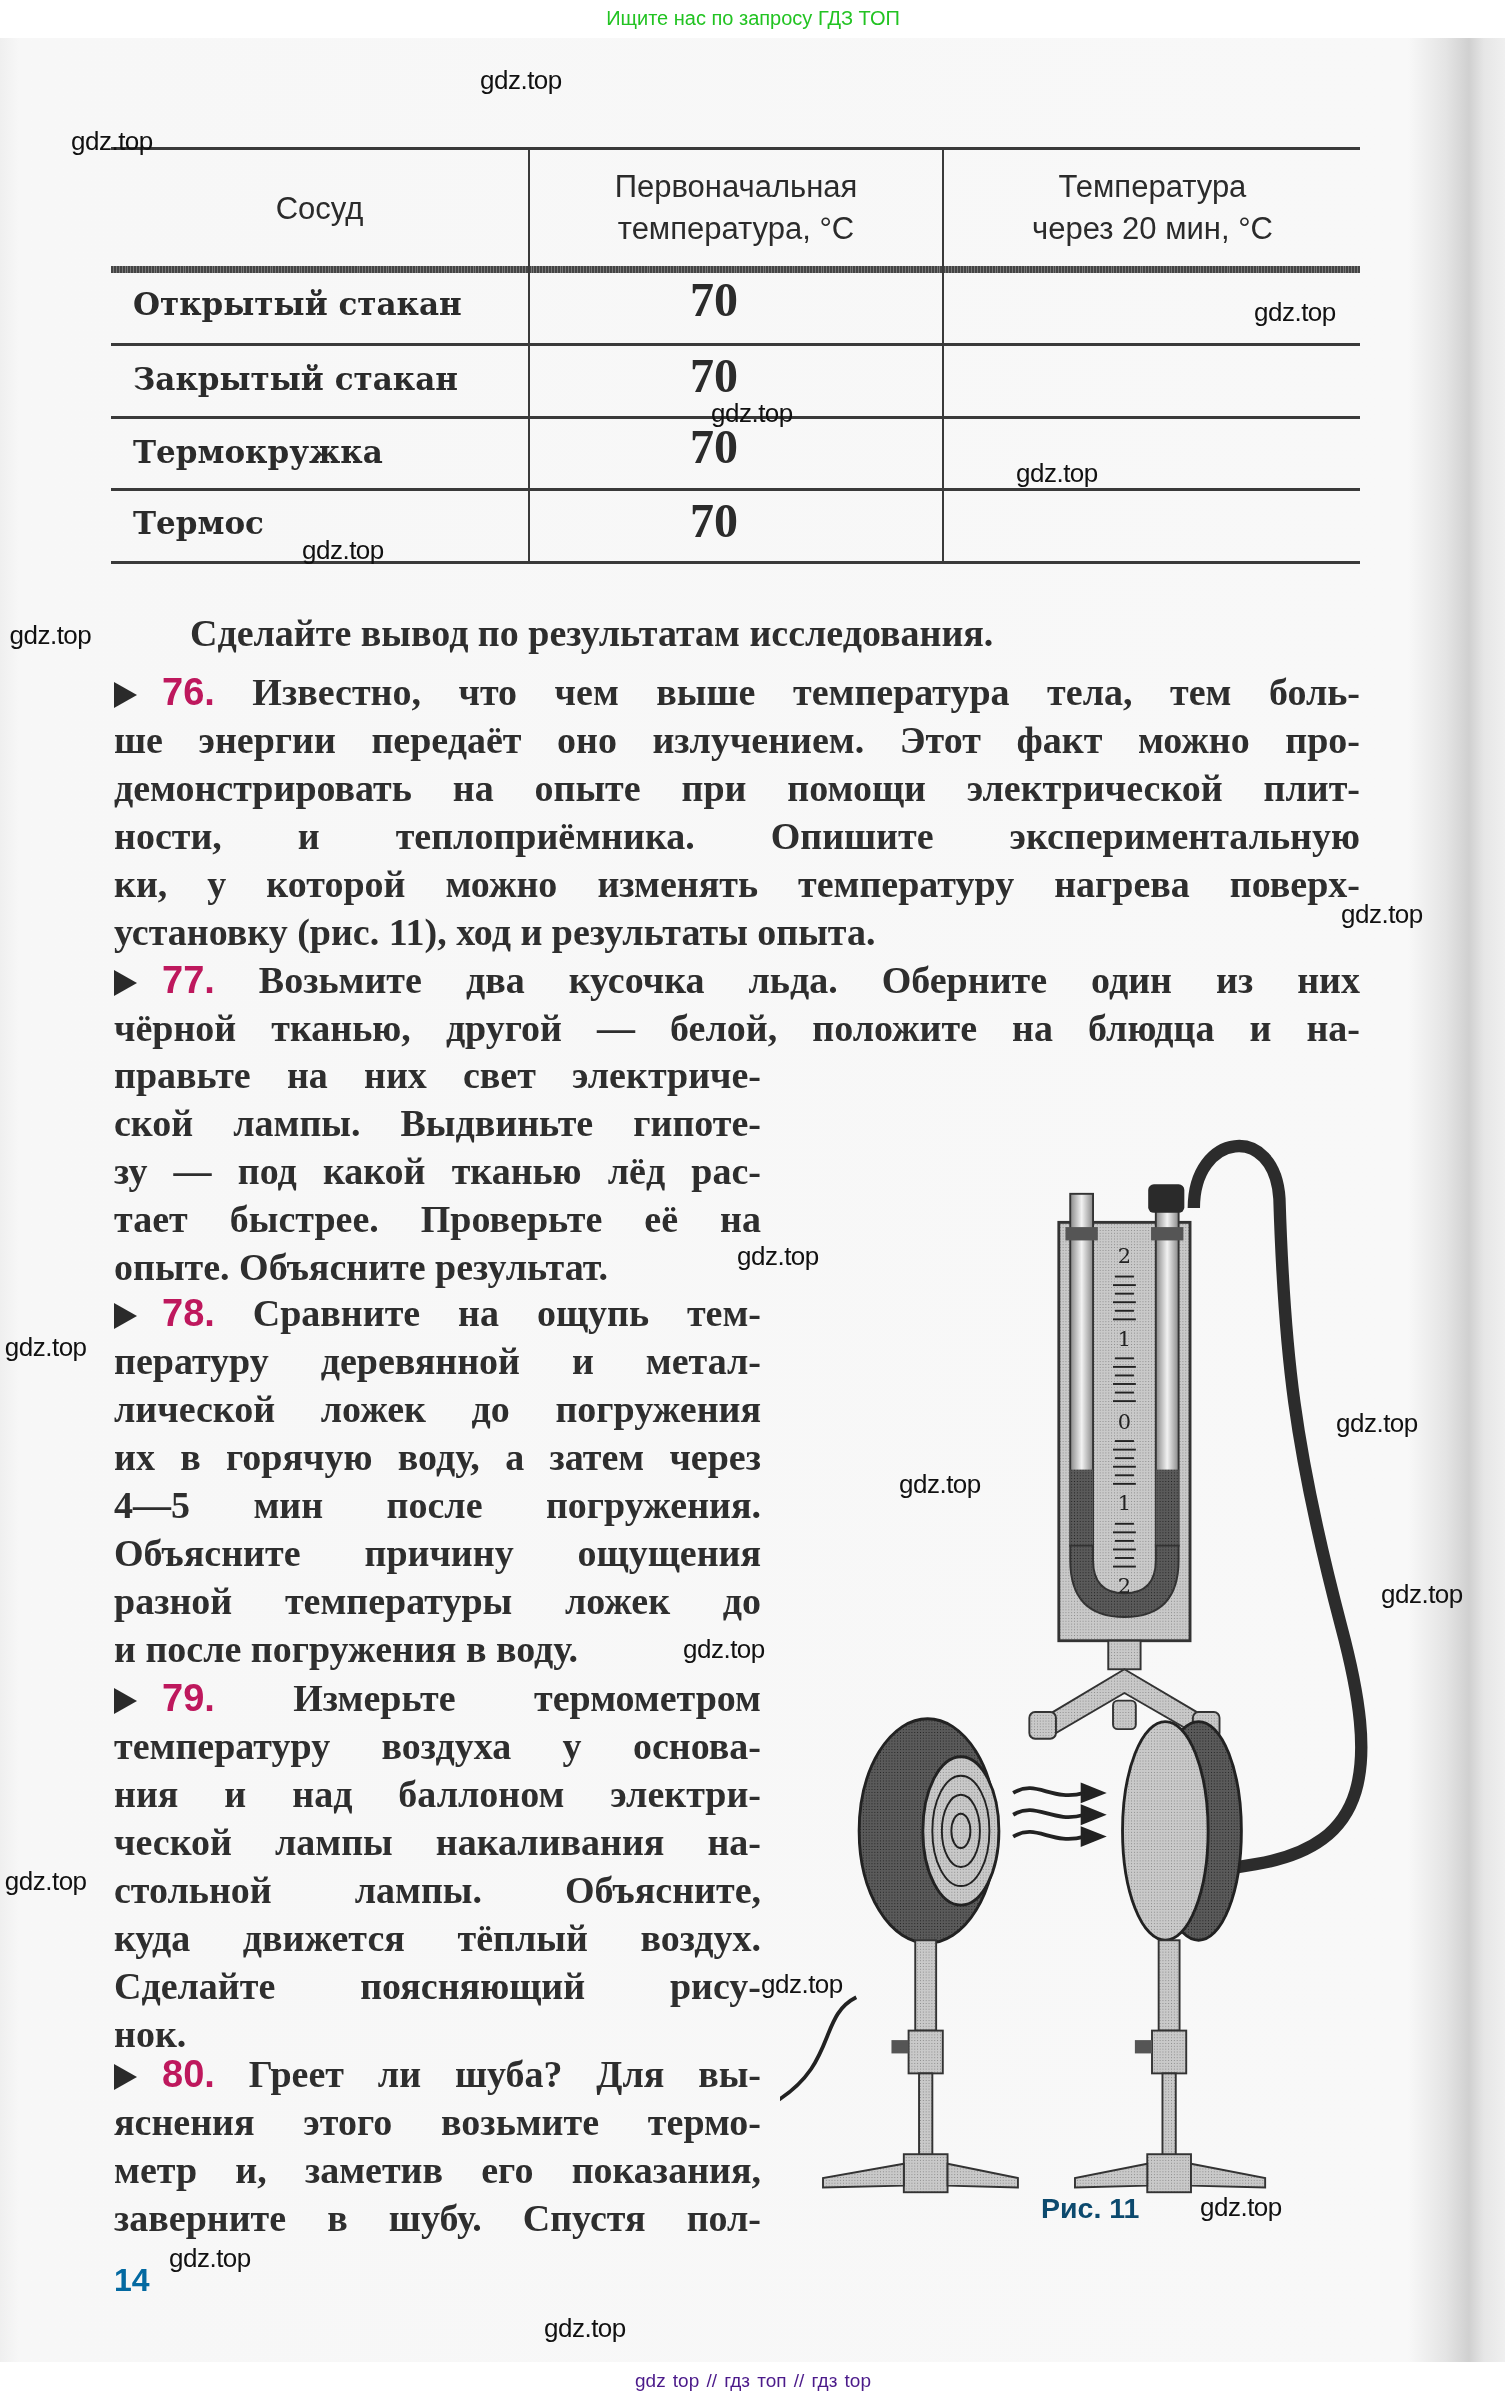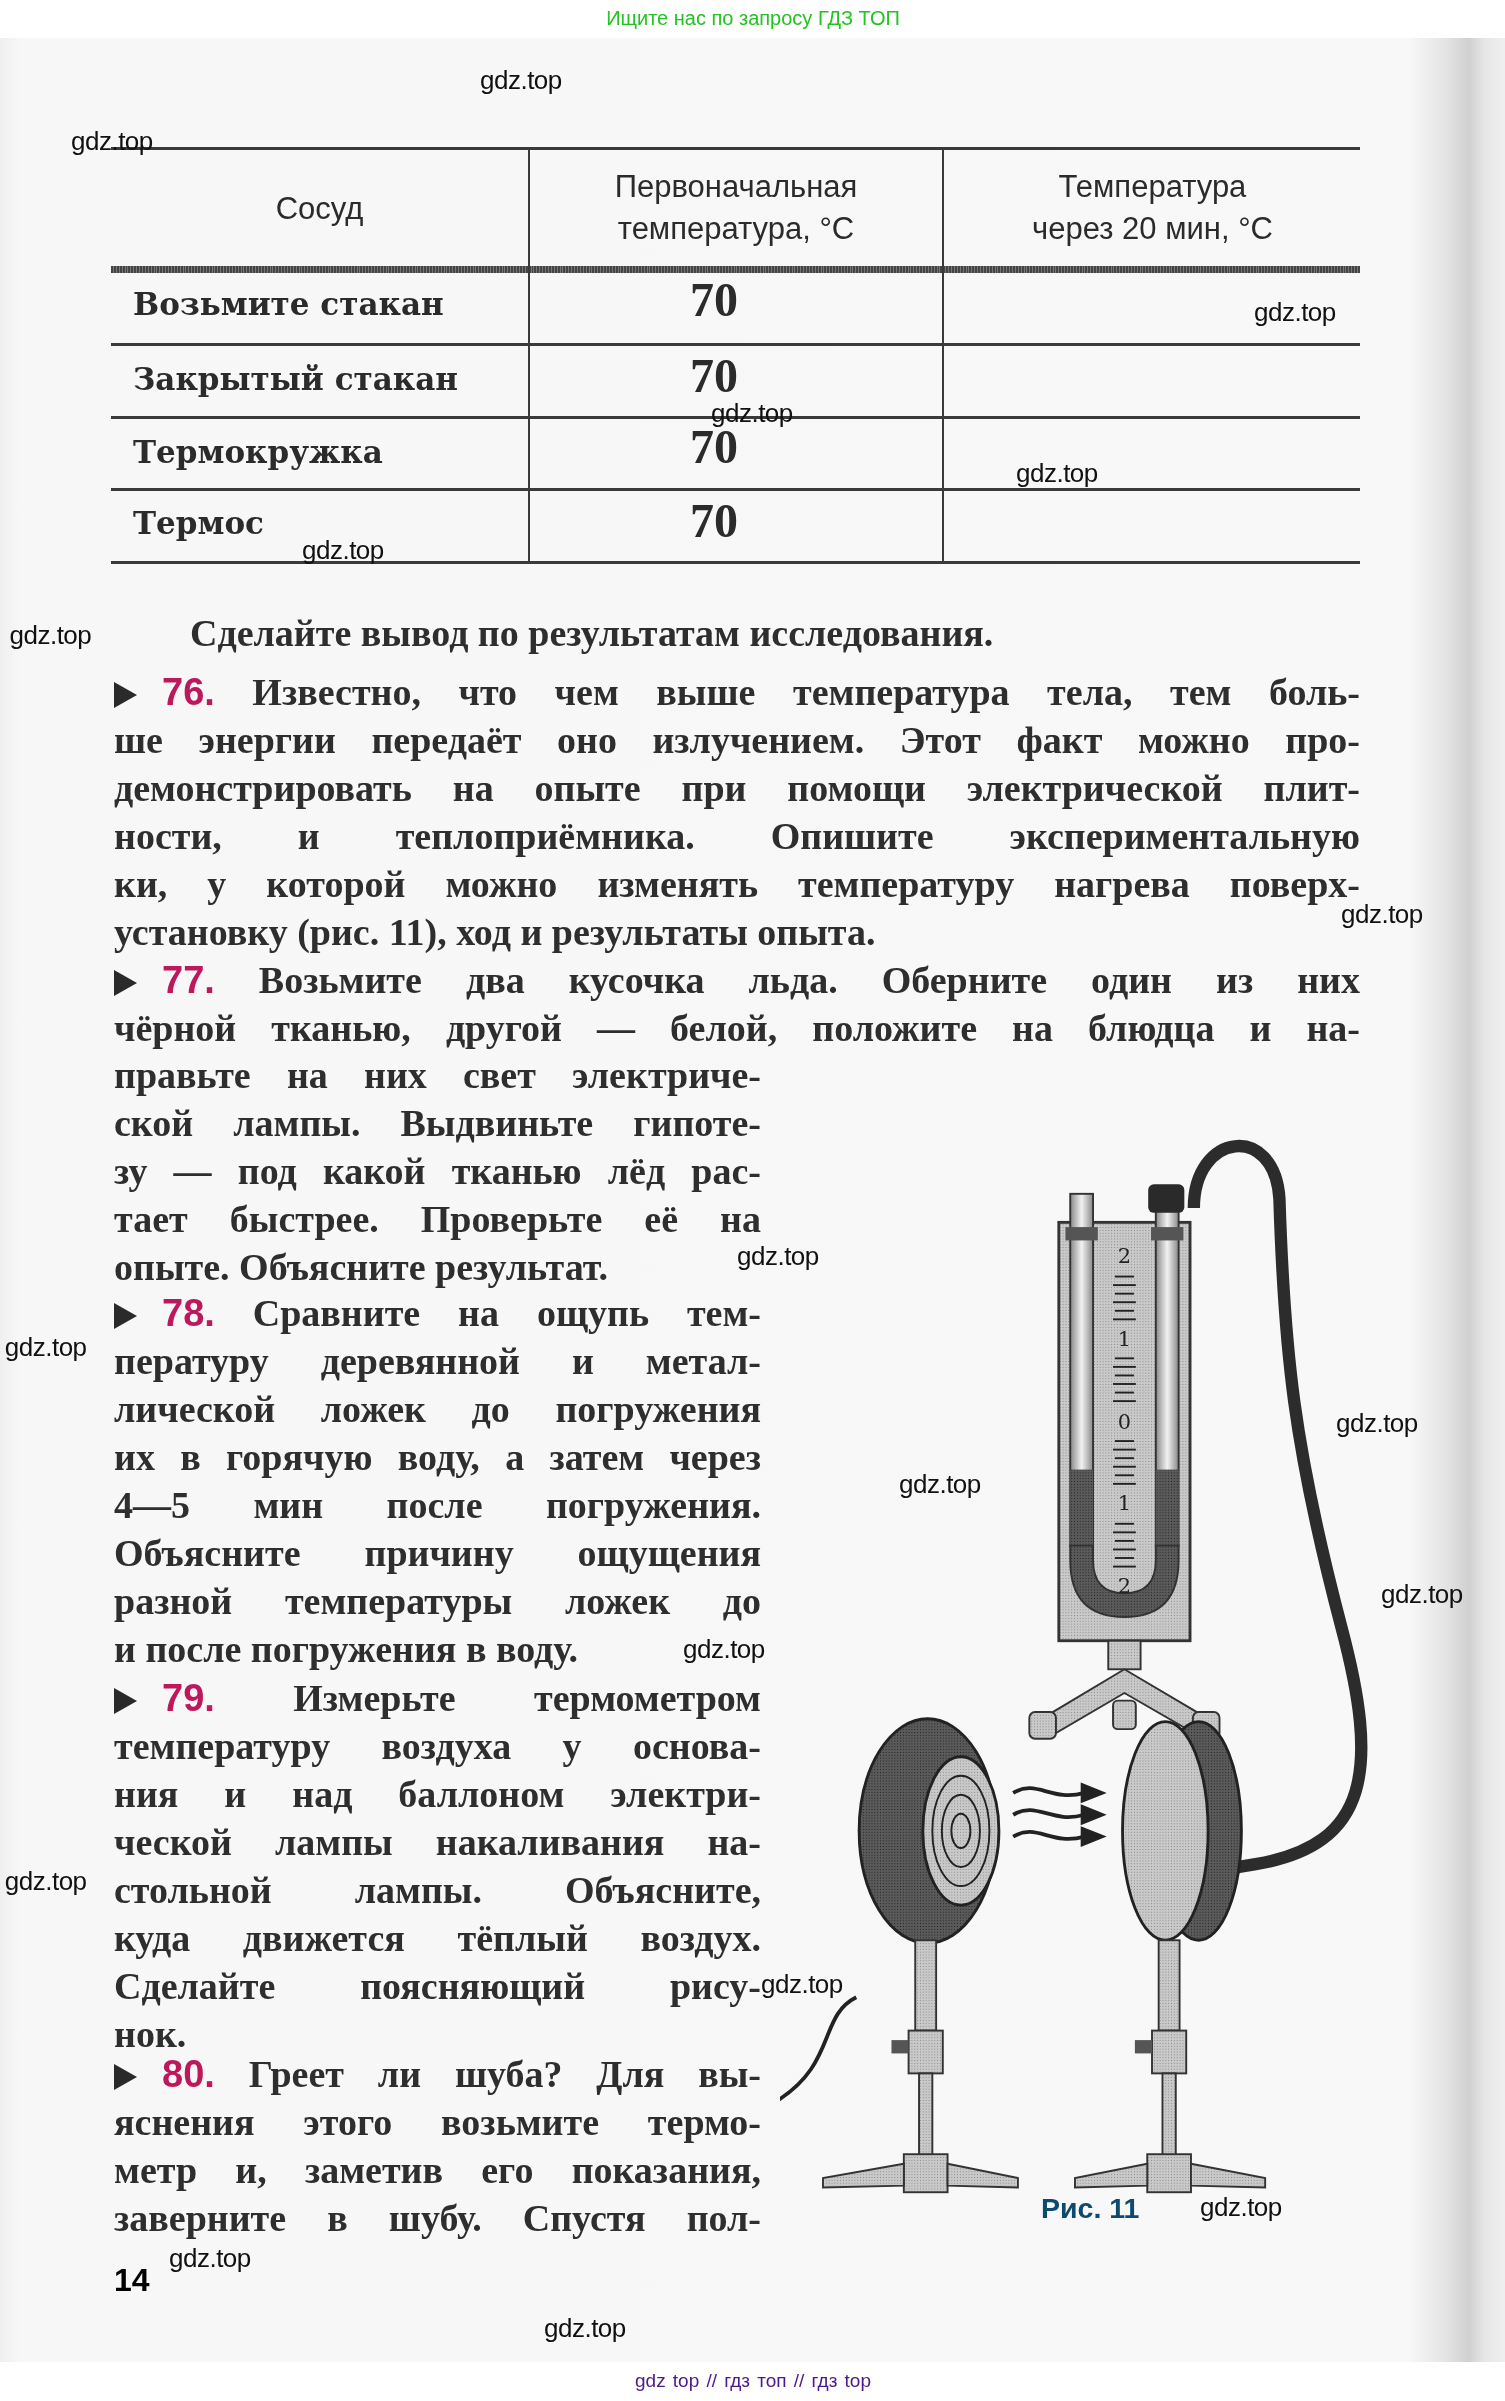--- a/index.html
+++ b/index.html
@@ -29,21 +29,21 @@
   .para .line.last { text-align-last:left; }
   .arrow { display:inline-block; width:0; height:0; border-top:13.3px solid transparent;
            border-bottom:13.3px solid transparent; border-left:23px solid #2a2a2a; margin-right:25px;
            vertical-align:-2.9px; }
   .num-label { font-family:"Liberation Sans", sans-serif; font-weight:bold; color:#be185d; font-size:38px; }
   .wm { position:absolute; font-family:"Liberation Sans", sans-serif; font-size:26px; color:#111;
         letter-spacing:-0.5px; }
   .caption { position:absolute; font-family:"Liberation Sans", sans-serif; font-weight:bold;
              font-size:28.5px; color:#0c4a6e; }
   .pagenum { position:absolute; font-family:"Liberation Sans", sans-serif; font-weight:bold;
-             font-size:32px; color:#000000; }
+             font-size:32px; color:#0369a1; }
 </style>
 </head>
 <body>
 
 <div class="banner">
   <span>Ищите нас по запросу ГДЗ ТОП</span>
 </div>
 
 <div class="page"></div>
 
@@ -62,21 +62,21 @@
   </div>
   <div class="th" style="left:530px;top:166px;width:412px">
     <div>Первоначальная</div>
     <div>температура, °С</div>
   </div>
   <div class="th" style="left:944px;top:166px;width:417px">
     <div>Температура</div>
     <div>через 20 мин, °С</div>
   </div>
 
-  <div class="td" style="left:133px;top:285px">Возьмите стакан</div>
+  <div class="td" style="left:133px;top:285px">Открытый стакан</div>
   <div class="td num" style="left:690px;top:281px">70</div>
   <div class="td" style="left:133px;top:360px">Закрытый стакан</div>
   <div class="td num" style="left:690px;top:357px">70</div>
   <div class="td" style="left:133px;top:433px">Термокружка</div>
   <div class="td num" style="left:690px;top:428px">70</div>
   <div class="td" style="left:133px;top:504px">Термос</div>
   <div class="td num" style="left:690px;top:502px">70</div>
 </div>
 
 <div class="para" style="left:190px;top:609px;width:951px">

